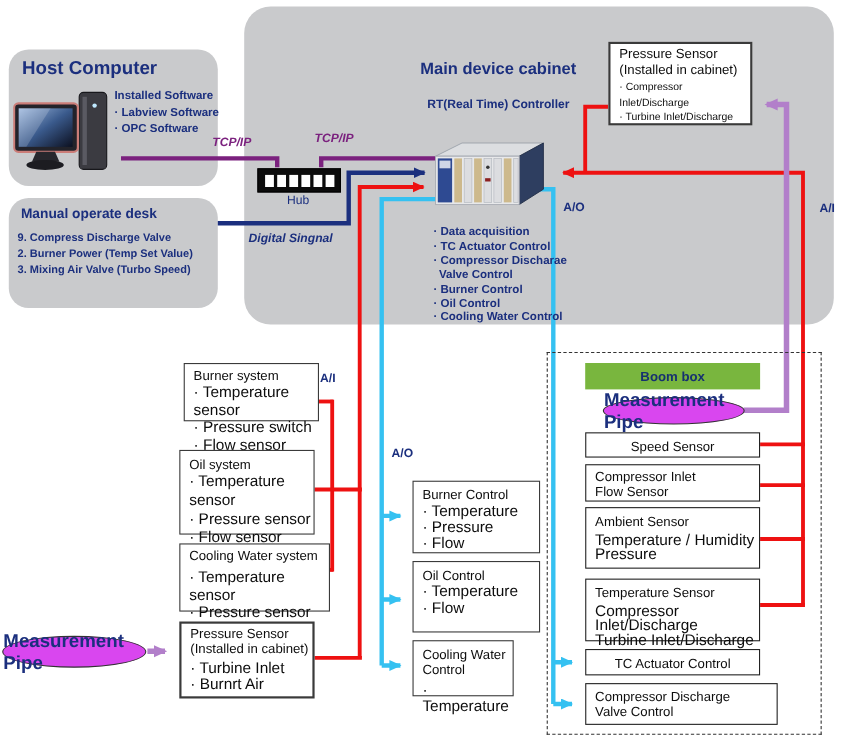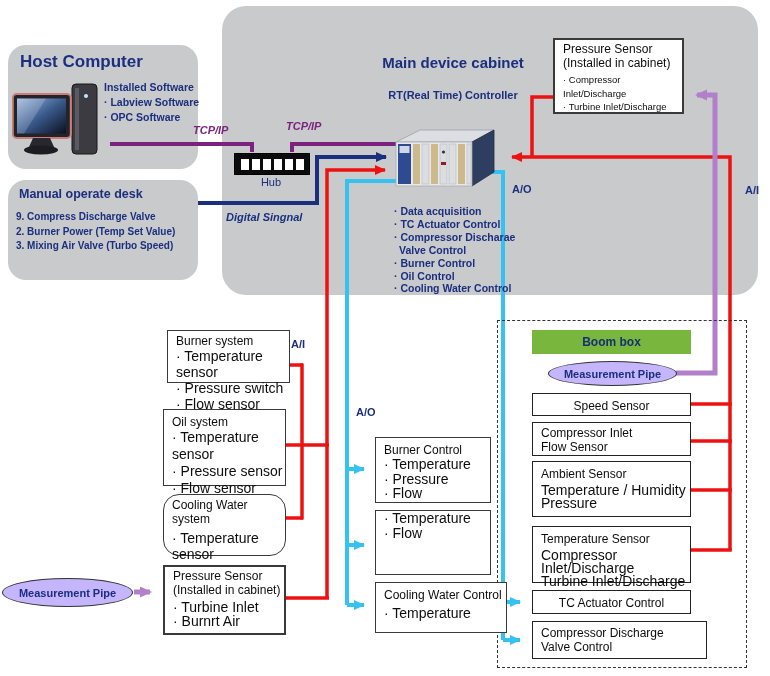--- a/index.html
+++ b/index.html
@@ -12,23 +12,23 @@
   #wires{position:absolute;left:0;top:0;z-index:2;pointer-events:none;}
   .lbl{position:absolute;z-index:5;font-weight:bold;color:#1b2f7e;}
   .lbl.it{font-style:italic;}
   .purple{color:#7b217e;}
   .wbox{position:absolute;background:#fff;border:2px solid #3a3a3a;z-index:4;box-sizing:border-box;
         color:#0d0d0d;}
   .bx-title{font-size:12px;line-height:14px;padding:5px 0 0 8px;}
   .bx-title.tight{padding-top:3px;}
   .bx-sub{font-size:14px;line-height:13.5px;padding-left:8px;}
   .center{text-align:center;padding-left:0;}
-  .ellipse{position:absolute;background:#c4b5fd;border:1.6px solid #333;border-radius:50%;
+  .ellipse{position:absolute;background:#d946ef;border:1.6px solid #333;border-radius:50%;
            z-index:4;display:flex;align-items:center;justify-content:center;
-           font-weight:bold;color:#1b2f7e;font-size:11px;box-sizing:border-box;}
+           font-weight:bold;color:#1b2f7e;font-size:17px;box-sizing:border-box;}
   #boom-box{position:absolute;left:532px;top:330px;width:159px;height:24px;background:#79b63e;
             z-index:4;display:flex;align-items:center;justify-content:center;
             font-weight:bold;color:#16316f;font-size:12px;}
   #dashed-box{position:absolute;left:497px;top:320px;width:250px;height:348px;
               border:1.6px dashed #333;z-index:3;box-sizing:border-box;}
   #hub-box{position:absolute;left:234px;top:153px;width:74px;height:20px;background:#0c0c0c;
            border:1px solid #000;z-index:4;display:flex;align-items:center;justify-content:center;gap:3px;}
   .hub-port{width:8px;height:11px;background:#fff;}
   #hub-label{position:absolute;left:234px;top:176px;width:74px;text-align:center;
              font-size:11px;color:#1b2f7e;z-index:4;}
@@ -44,25 +44,25 @@
             font-size:11px;font-weight:bold;color:#1b2f7e;z-index:4;}
   #cab-functions{position:absolute;left:394px;top:205px;font-size:10.5px;line-height:12.9px;
                  font-weight:bold;color:#1b2f7e;z-index:4;}
   #cab-functions .indent{padding-left:5px;}
   #pc-icon{position:absolute;left:12px;top:82px;z-index:4;}
   #controller-icon{position:absolute;left:394px;top:126px;z-index:4;}
   
   #ps-top{left:553px;top:38px;width:131px;height:76px;}
   #burner-sys{left:167px;top:330px;width:123px;height:53px;border-width:1.5px;}
   #oil-sys{left:163px;top:409px;width:123px;height:77px;border-width:1.5px;}
-  #cool-sys{left:163px;top:494px;width:123px;height:62px;border-width:1.5px;border-radius:16px;}
+  #cool-sys{left:163px;top:494px;width:137px;height:62px;border-width:1.5px;}
   #ps-bottom{left:163px;top:565px;width:123px;height:70px;}
   #burner-ctl{left:375px;top:437px;width:116px;height:66px;border-width:1.5px;}
   #oil-ctl{left:375px;top:510px;width:116px;height:65px;border-width:1.5px;}
-  #cool-ctl{left:375px;top:582px;width:132px;height:51px;border-width:1.5px;}
+  #cool-ctl{left:375px;top:582px;width:92px;height:51px;border-width:1.5px;}
   #rb-speed{left:532px;top:393px;width:159px;height:23px;}
   #rb-flow{left:532px;top:422px;width:159px;height:34px;}
   #rb-ambient{left:532px;top:461px;width:159px;height:56px;}
   #rb-temp{left:532px;top:526px;width:159px;height:57px;}
   #rb-tcact{left:532px;top:590px;width:159px;height:24px;}
   #rb-compdis{left:532px;top:621px;width:175px;height:38px;}
   .rb{border-width:1.5px;border-color:#222;}
   #mp-left{left:2px;top:578px;width:131px;height:29px;}
   #mp-right{left:548px;top:361px;width:129px;height:25px;}
 </style>
@@ -235,20 +235,21 @@
   <div class="ellipse" id="mp-left">Measurement Pipe</div>
   <div class="ellipse" id="mp-right">Measurement Pipe</div>
 
   <div class="wbox" id="burner-ctl">
     <div class="bx-title">Burner Control</div>
     <div class="bx-sub" style="line-height:14.5px;">· Temperature</div>
     <div class="bx-sub" style="line-height:14.5px;">· Pressure</div>
     <div class="bx-sub" style="line-height:14.5px;">· Flow</div>
   </div>
   <div class="wbox" id="oil-ctl">
+    <div class="bx-title">Oil Control</div>
     <div class="bx-sub" style="line-height:15px;">· Temperature</div>
     <div class="bx-sub" style="line-height:15px;">· Flow</div>
   </div>
   <div class="wbox" id="cool-ctl">
     <div class="bx-title">Cooling Water Control</div>
     <div class="bx-sub" style="padding-top:5px;">· Temperature</div>
   </div>
 
   <div id="dashed-box"></div>
   <div id="boom-box">Boom box</div>

